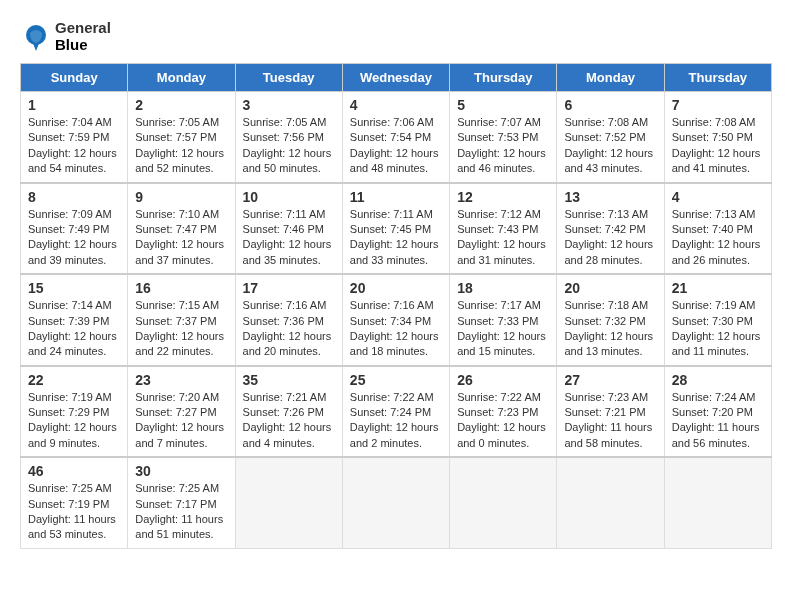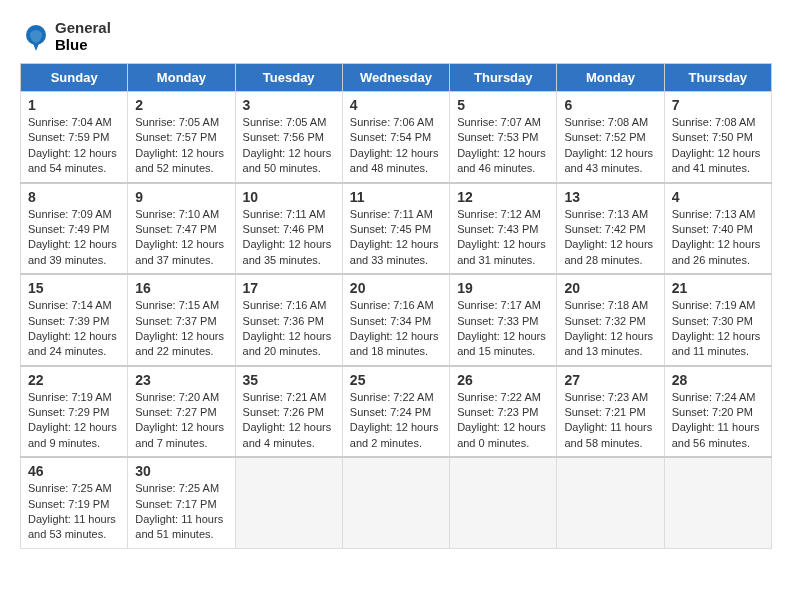--- a/index.html
+++ b/index.html
@@ -186,21 +186,21 @@
         </td>
         <td>
           <span class="day-number">17</span>
           <div class="cell-text">Sunrise: 7:16 AM<br>Sunset: 7:36 PM<br>Daylight: 12 hours and 20 minutes.</div>
         </td>
         <td>
           <span class="day-number">20</span>
           <div class="cell-text">Sunrise: 7:16 AM<br>Sunset: 7:34 PM<br>Daylight: 12 hours and 18 minutes.</div>
         </td>
         <td>
-          <span class="day-number">19</span>
+          <span class="day-number">18</span>
           <div class="cell-text">Sunrise: 7:17 AM<br>Sunset: 7:33 PM<br>Daylight: 12 hours and 15 minutes.</div>
         </td>
         <td>
           <span class="day-number">20</span>
           <div class="cell-text">Sunrise: 7:18 AM<br>Sunset: 7:32 PM<br>Daylight: 12 hours and 13 minutes.</div>
         </td>
         <td>
           <span class="day-number">21</span>
           <div class="cell-text">Sunrise: 7:19 AM<br>Sunset: 7:30 PM<br>Daylight: 12 hours and 11 minutes.</div>
         </td>

